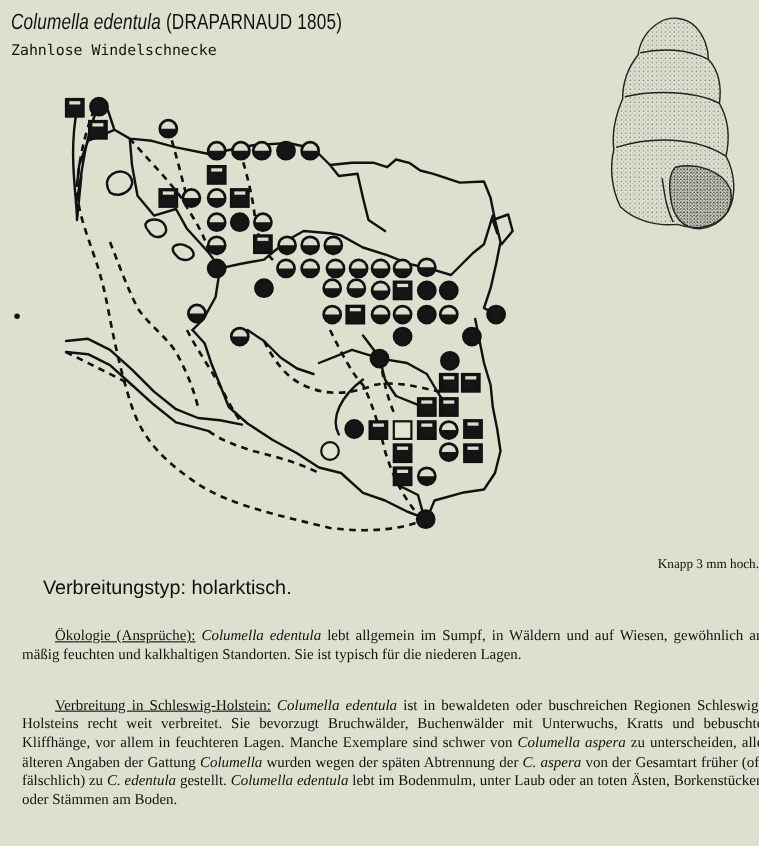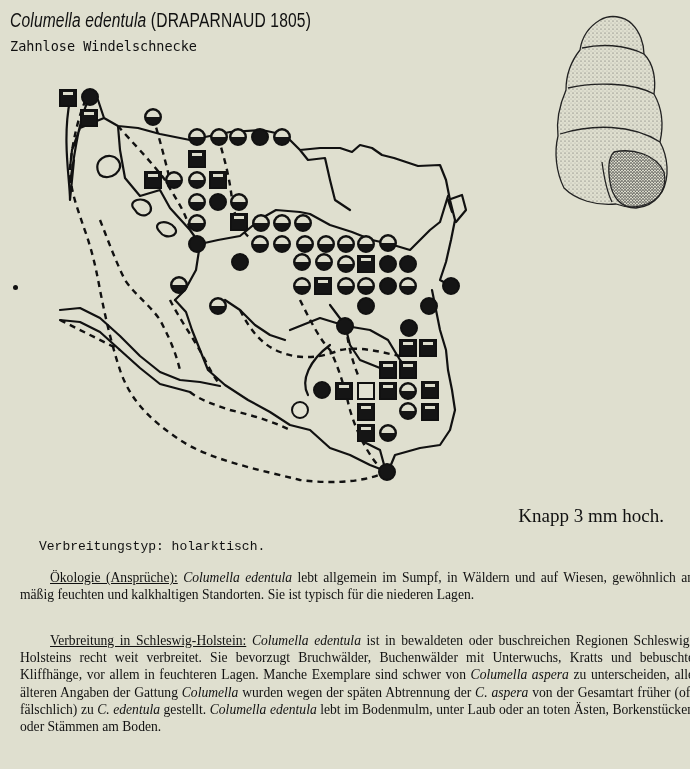--- a/index.html
+++ b/index.html
@@ -5,22 +5,22 @@
   html, body { margin:0; padding:0; }
   body {
     width:690px; height:769px; background:#dfdfcf; position:relative; overflow:hidden;
     color:#111; font-family:"DejaVu Serif", serif;
   }
   .title { position:absolute; left:10px; top:9px; font-size:20px; font-family:"Liberation Sans", sans-serif; transform:scaleX(0.78); transform-origin:left top; white-space:nowrap; letter-spacing:0.2px; }
   .title i { font-style:italic; }
   .subtitle { position:absolute; left:10px; top:38px; font-family:"DejaVu Sans Mono", monospace; font-size:13.5px;text-align:right; }
   .map { position:absolute; left:0; top:60px; }
   .shell { position:absolute; left:552px; top:12px; }
-  .size-note { position:absolute; right:26px; top:505px; font-size:19px; font-family:"Liberation Serif", serif; }
-  .meta { position:absolute; left:39px; top:538px; font-size:13px; font-family:Liberation Mono, monospace; line-height:17px; }
+  .size-note { position:absolute; right:0; top:505px; font-size:12px; font-family:"Liberation Serif", serif; }
+  .meta { position:absolute; left:39px; top:526px; font-size:18px; font-family:Liberation Sans, sans-serif; line-height:17px; }
   .meta .row span { display:inline-block; }
   .para { position:absolute; left:20px; width:674px; font-size:13.6px; font-family:"Liberation Serif", serif; line-height:17.2px; text-align:justify; }
   .para .h { text-decoration:underline; }
   .para i { font-style:italic; }
   .indent { display:inline-block; width:30px; }
 </style>
 </head>
 <body>
 
 <div class="title"><i>Columella edentula</i><span> (DRAPARNAUD 1805)</span></div>

